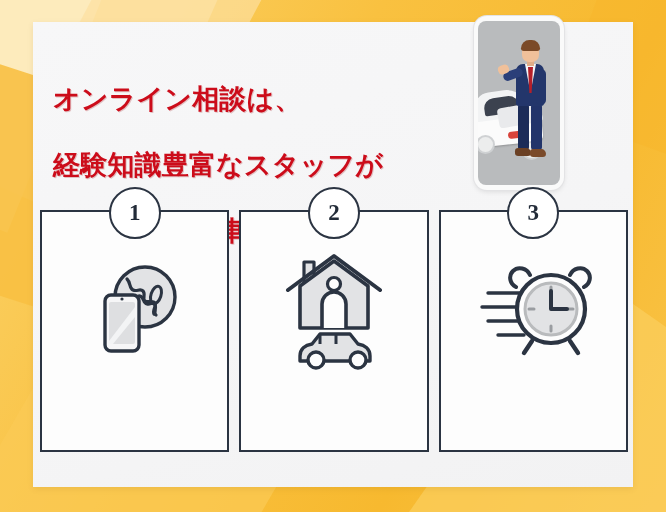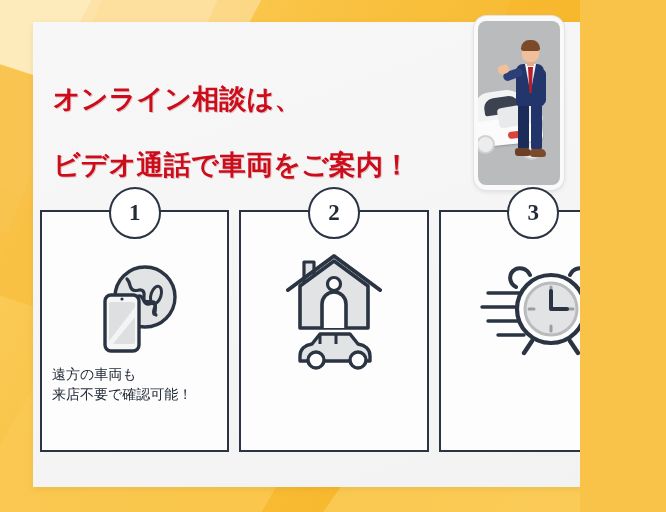--- a/index.html
+++ b/index.html
@@ -1,21 +1,21 @@
 <!DOCTYPE html>
 <html><head>
 <meta charset="utf-8">
 <style>
   html,body{margin:0;padding:0;}
   body{
     width:666px;height:512px;overflow:hidden;
     font-family:"Liberation Sans","DejaVu Sans",sans-serif;
     background:#f9c349;
   }
-  #stage{position:relative;width:580px;height:512px;overflow:hidden;background:#f8bf3c;}
+  #stage{position:relative;width:666px;height:512px;overflow:hidden;background:#f8bf3c;}
 
   
   .bg-base{position:absolute;inset:0;background:linear-gradient(120deg,#fbd36b 0%,#f9c140 40%,#f7b92f 70%,#f9c449 100%);}
   .ribbon{position:absolute;}
   .rb1{left:-60px;top:-130px;width:250px;height:330px;background:#fde3a4;transform:rotate(24deg);opacity:.85;}
   .rb2{left:-110px;top:-90px;width:180px;height:300px;background:#fdeec4;transform:rotate(22deg);opacity:.8;}
   .rb3{left:120px;top:-160px;width:150px;height:250px;background:#fce0a0;transform:rotate(28deg);opacity:.7;}
   .rb5{left:-70px;top:70px;width:140px;height:220px;background:#f8c043;transform:rotate(18deg);opacity:.9;}
   .rb6{right:-120px;bottom:-150px;width:330px;height:330px;background:#fbcd5c;transform:rotate(35deg);opacity:.75;}
   .rb8{left:-30px;bottom:-150px;width:260px;height:260px;background:#fbcb55;transform:rotate(30deg);opacity:.7;}
@@ -113,20 +113,21 @@
   <div class="ribbon rb3"></div>
   <div class="ribbon rb5"></div>
   <div class="ribbon rb6"></div>
   <div class="ribbon rb8"></div>
   <div class="ribbon rb9"></div>
 
   <div class="panel">
 
     <div class="headline">
       <div>オンライン相談は、</div>
+      <div>経験知識豊富なスタッフが</div>
       <div>ビデオ通話で車両をご案内！</div>
     </div>
 
   </div>
 
   <div class="phone">
     <div class="phone-screen">
       <div class="car-body"></div>
       <div class="car-roof"></div>
       <div class="car-win"></div>
@@ -161,22 +162,20 @@
           <circle cx="62" cy="42" r="30" fill="#e2e3e5" stroke="#2b3442" stroke-width="3.4"></circle>
           <path d="M44 24c4 4 2 9 6 11s7-2 10 1-1 8 2 10 8-1 10 2-3 7-1 11" stroke="#2b3442" stroke-width="3.2" fill="none" stroke-linecap="round" stroke-linejoin="round"></path>
           <path d="M36 44c6-1 9 3 13 2s4-6 8-5 3 7 7 8 6-3 8 1-2 8 1 10" stroke="#2b3442" stroke-width="3.2" fill="none" stroke-linecap="round" stroke-linejoin="round"></path>
           <ellipse cx="73" cy="40" rx="5" ry="9" stroke="#2b3442" stroke-width="3" fill="none" transform="rotate(18 73 40)"></ellipse>
           <rect x="22" y="40" width="34" height="56" rx="6" fill="#f6f6f7" stroke="#2b3442" stroke-width="3.4"></rect>
           <rect x="26" y="47" width="26" height="42" rx="2" fill="#dedfe1"></rect>
           <path d="M26 86l26-34v10L30 89h-4z" fill="#f3f4f5"></path>
           <circle cx="39" cy="44" r="1.6" fill="#2b3442"></circle>
         </svg>
       </div>
-      <div class="card-text">遠方の車両も
-来店不要で確認可能！</div>
     </div>
 
     <div class="card c2">
       <div class="badge-mask"></div>
       <div class="badge">2</div>
       <div class="icon-area">
         <svg width="120" height="130" viewBox="0 0 120 130" fill="none">
           <path d="M30 20h10v22H30z" fill="#e2e3e5" stroke="#2b3442" stroke-width="3.2" stroke-linejoin="round"></path>
           <path d="M14 48L60 14l46 34" stroke="#2b3442" stroke-width="4" fill="none" stroke-linecap="round" stroke-linejoin="round"></path>
           <path d="M26 44v42h68V44L60 19z" fill="#e2e3e5" stroke="#2b3442" stroke-width="3.6" stroke-linejoin="round"></path>

